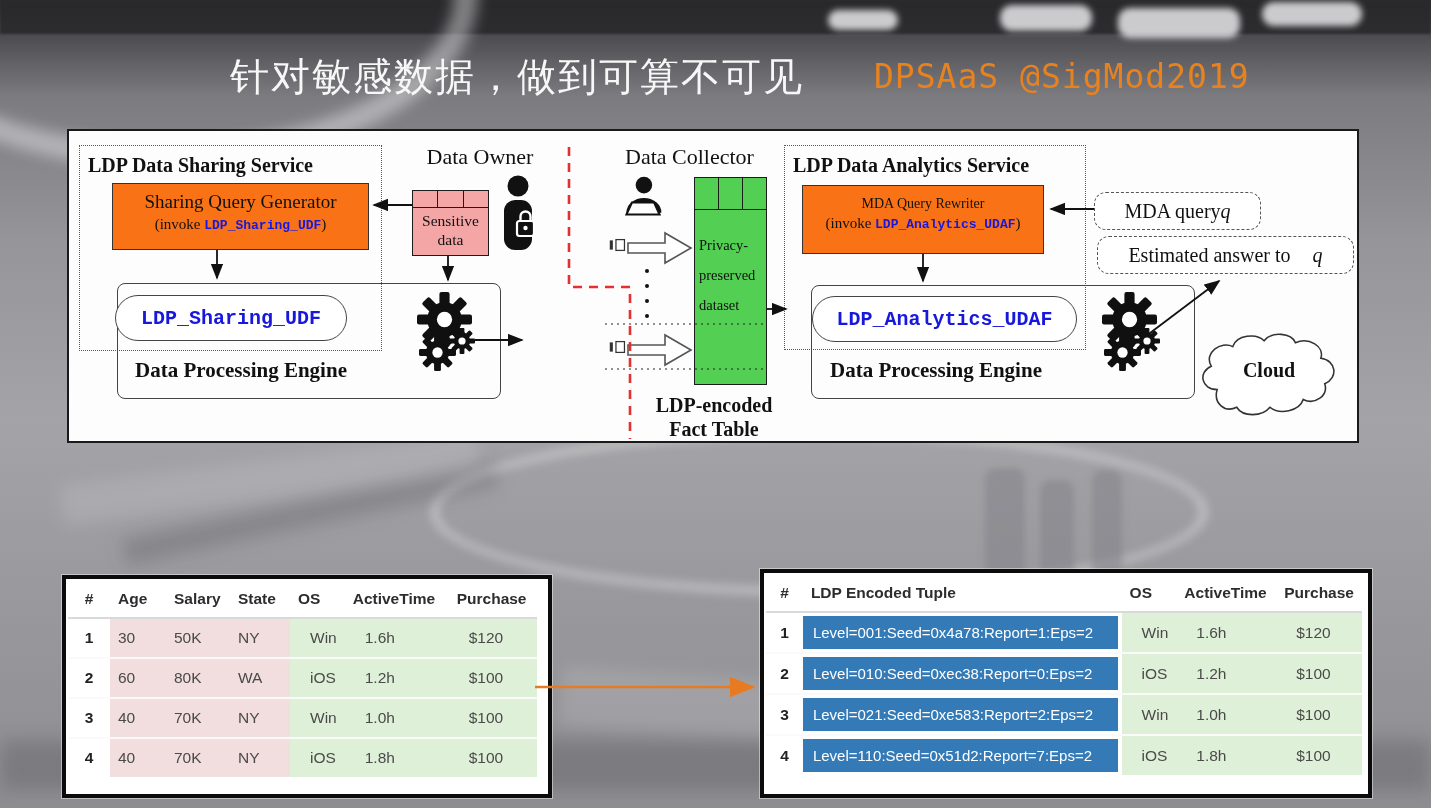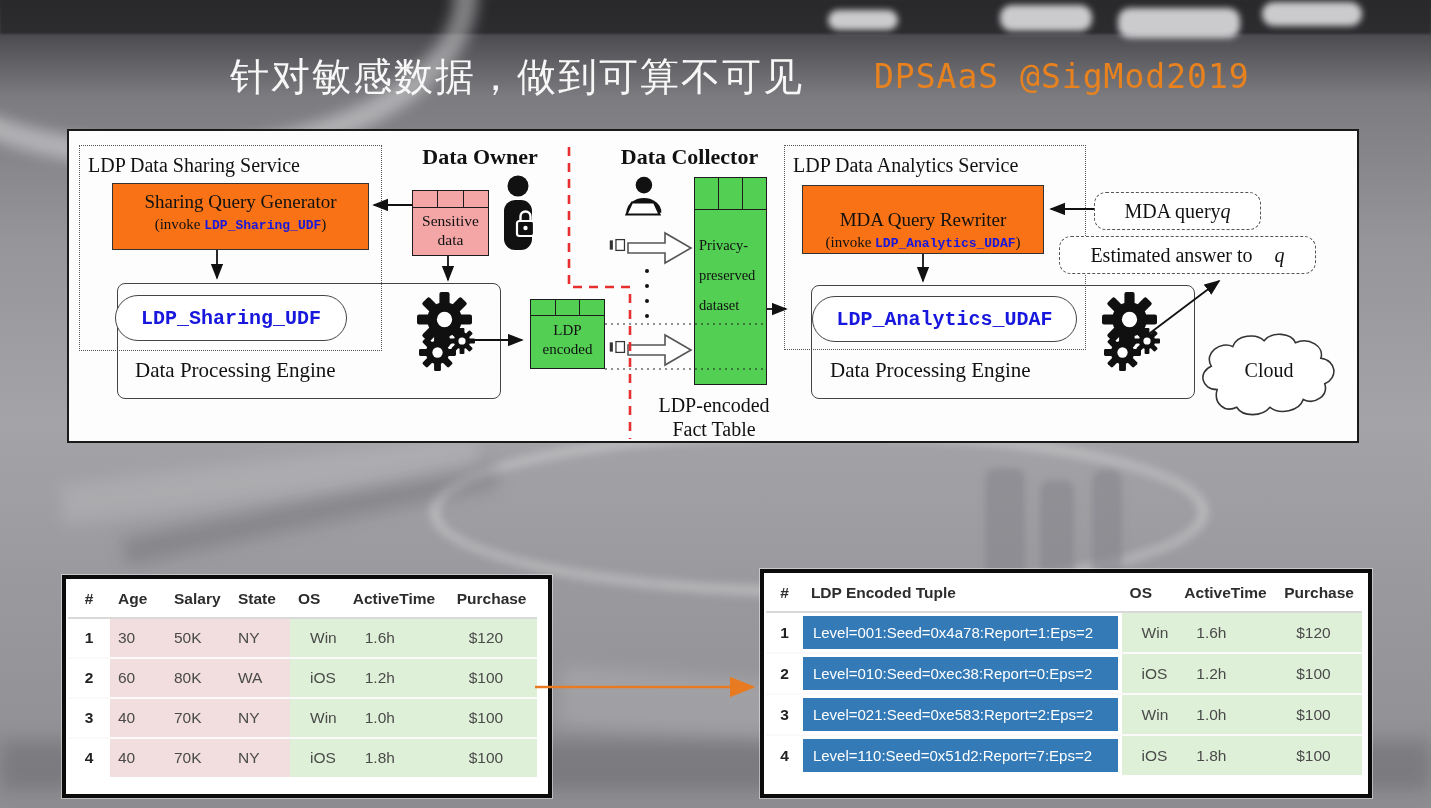--- a/index.html
+++ b/index.html
@@ -22,22 +22,22 @@
   .title-cn{left:230px;top:50px;font-size:39px;color:#f7f7f7;letter-spacing:2px;font-family:"DejaVu Serif",serif;}
   .title-tag{left:874px;top:57px;font-size:33px;color:#E8821F;font-family:"DejaVu Sans Mono","Liberation Mono",monospace;letter-spacing:1px;}
   
   .panel{left:67px;top:129px;width:1292px;height:314px;background:#fdfdfd;border:2px solid #1a1a1a;box-sizing:border-box;}
   .panel *{box-sizing:border-box;}
   .dottedbox{border:1.6px dotted #555;}
   .solidbox{border:1.5px solid #333;background:#f97316;}
   .roundbox{border:1.6px solid #444;border-radius:8px;background:transparent;margin-left:12px;}
   .pill{border:1.5px solid #444;border-radius:24px;background:#fff;display:flex;align-items:center;justify-content:center;}
   .code{font-family:"Liberation Mono",monospace;font-weight:bold;color:#1717dd;}
-  .blabel{font-weight:normal;color:#111;}
-  .dlabel{font-weight:bold;color:#111;font-size:22px;}
+  .blabel{font-weight:bold;color:#111;}
+  .dlabel{font-weight:normal;color:#111;font-size:22px;}
   .greenbox{background:#53cf53;border:1.3px solid #1c1c1c;}
   .pinkbox{background:#f4a6a6;border:1.3px solid #1c1c1c;}
   .tbl-hdr{display:flex;border-bottom:1.3px solid #1c1c1c;}
   .tbl-hdr span{flex:1;}
   .tbl-hdr span + span{border-left:1.3px solid #1c1c1c;}
   .dashedbox{border:1.6px dashed #555;border-radius:12px;background:#fff;display:flex;align-items:center;justify-content:center;font-size:20px;color:#111;white-space:nowrap;}
   .qvar{font-style:italic;font-family:"Liberation Serif",serif;}
   .overlay{left:0;top:0;width:1292px;height:314px;pointer-events:none;z-index:6;}
   
   .tframe{position:absolute;background:#fff;border:4px solid #0b0b0b;box-shadow:0 0 0 1px rgba(255,255,255,.45);padding:2px 6px 2px 2px;}
@@ -157,28 +157,20 @@
 
   <div class="abs greenbox" style="left:625px;top:46px;width:73px;height:208px;z-index:3;">
     <div class="tbl-hdr" style="height:32px;">
         <span></span>
         <span></span>
         <span></span>
       </div>
     <div style="font-size:14.5px;color:#111;line-height:30px;margin:20px 2px 0 4px;">Privacy-preserved dataset</div>
   </div>
 
-  <div class="abs greenbox" style="left:461px;top:168px;width:75px;height:70px;z-index:3;">
-    <div class="tbl-hdr" style="height:16px;">
-        <span></span>
-        <span></span>
-        <span></span>
-      </div>
-    <div style="font-size:15px;color:#111;text-align:center;line-height:19px;margin-top:5px;">LDP encoded</div>
-  </div>
 
   <svg class="abs" style="left:540px;top:106px;width:17px;height:16px;z-index:4;">
       <use href="#bits" width="17" height="16"></use>
     </svg>
   <svg class="abs" style="left:558px;top:99px;width:66px;height:36px;z-index:4;">
       <use href="#blockarrow" width="66" height="36"></use>
     </svg>
   <svg class="abs" style="left:540px;top:208px;width:17px;height:16px;z-index:4;">
       <use href="#bits" width="17" height="16"></use>
     </svg>
@@ -189,42 +181,42 @@
   <div class="abs blabel" style="left:560px;top:262px;width:170px;font-size:20px;text-align:center;line-height:24px;">
     <div>LDP-encoded</div>
     <div>Fact Table</div>
   </div>
 
   <div class="abs dottedbox" style="left:715px;top:14px;width:302px;height:205px;z-index:1;">
     <div class="abs blabel" style="left:8px;top:8px;font-size:20px;white-space:nowrap;">LDP Data Analytics Service</div>
   </div>
 
   <div class="abs solidbox" style="left:733px;top:54px;width:242px;height:69px;z-index:3;text-align:center;">
-    <div style="font-size:19px;color:#111;margin-top:23px;">MDA Query Rewriter</div>
+    <div style="font-size:14px;color:#111;margin-top:10px;">MDA Query Rewriter</div>
     <div style="font-size:15px;color:#111;margin-top:3px;white-space:nowrap;"><span>(invoke </span><span class="code" style="font-size:13px;">LDP_Analytics_UDAF</span><span>)</span></div>
   </div>
 
   <div class="abs roundbox" style="left:730px;top:154px;width:384px;height:114px;z-index:2;">
     <div class="abs blabel" style="left:18px;top:72px;font-size:21px;white-space:nowrap;">Data Processing Engine</div>
   </div>
   <div class="abs pill" style="left:743px;top:165px;width:265px;height:46px;z-index:3;">
     <span class="code" style="font-size:20px;">LDP_Analytics_UDAF</span>
   </div>
 
   <svg class="abs" style="left:1031px;top:161px;width:64px;height:82px;z-index:4;">
     <use href="#gear" x="2" y="0" width="55" height="55"></use>
     <use href="#gear" x="4" y="42" width="37" height="37"></use>
     <use href="#gear" x="34" y="36" width="26" height="26"></use>
   </svg>
 
   <div class="abs dashedbox" style="left:1025px;top:61px;width:167px;height:38px;z-index:3;">
     <span>MDA query </span>
       <span class="qvar">q</span>
   </div>
-  <div class="abs dashedbox" style="left:990px;top:105px;width:257px;height:38px;z-index:3;gap:22px;">
+  <div class="abs dashedbox" style="left:1028px;top:105px;width:257px;height:38px;z-index:3;gap:22px;">
     <span>Estimated answer to </span>
       <span class="qvar">q</span>
   </div>
 
   <svg class="abs" style="left:1120px;top:198px;width:158px;height:90px;z-index:3;" viewBox="0 0 160 92">
     <path d="M28,62 C12,62 8,44 22,38 C14,24 32,12 44,18 C48,6 68,4 76,12 C84,2 104,4 108,14 C122,8 138,18 134,30 C150,32 152,50 138,56 C142,68 128,78 116,72 C112,84 92,88 82,80 C74,90 54,90 48,80 C36,86 24,76 28,62 Z" fill="#fff" stroke="#333" stroke-width="1.6"></path>
   </svg>
   <div class="abs blabel" style="left:1150px;top:228px;width:100px;font-size:20px;text-align:center;z-index:4;">Cloud</div>
 
   <svg class="abs overlay" viewBox="0 0 1292 314">

